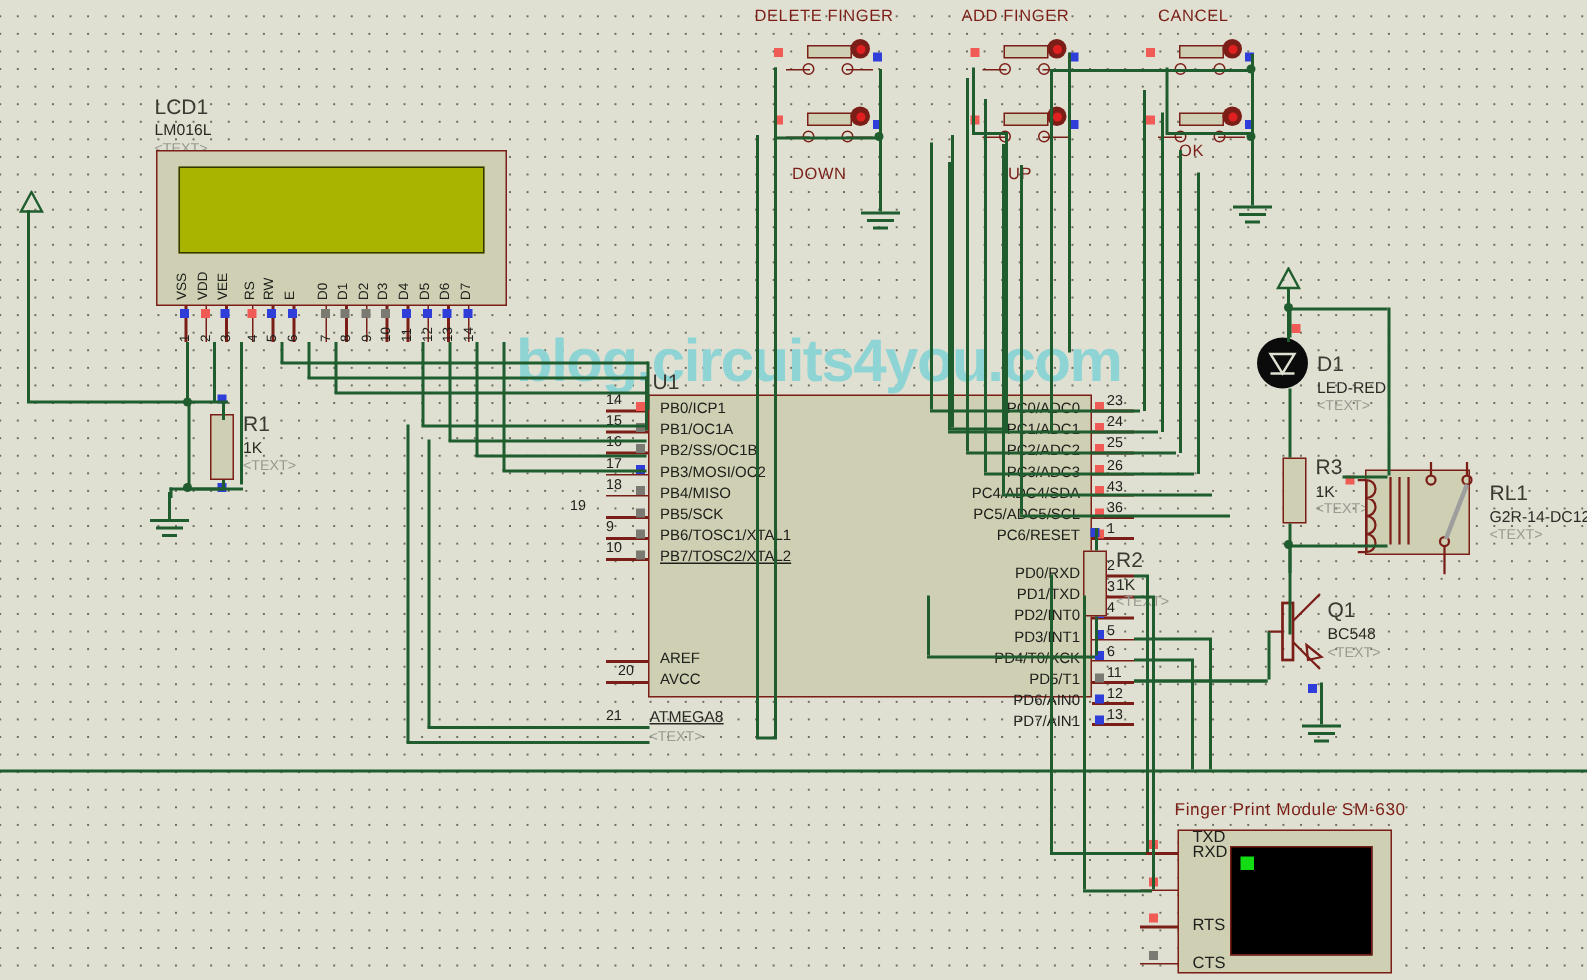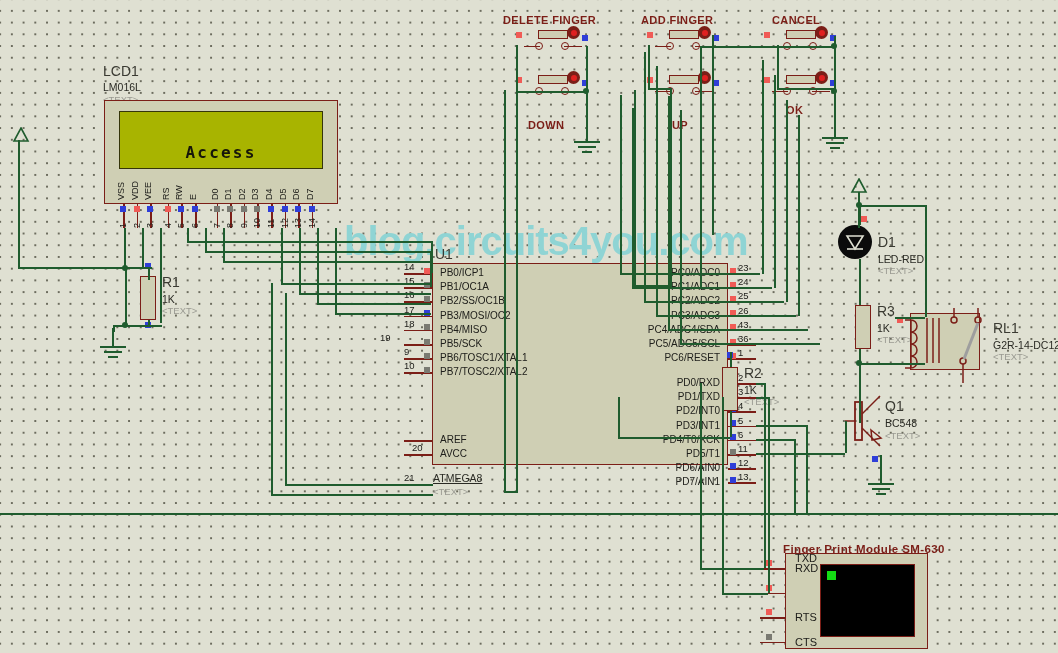--- a/index.html
+++ b/index.html
@@ -28,21 +28,21 @@
   .comp{position:absolute;background:#cfcfb4;border:1.6px solid #7b1e17;box-sizing:border-box;}
   .redline{position:absolute;background:#7b1e17;}
   .rlh{height:1.5px;}
   .rlv{width:1.5px;}
 
   
   .lbl{position:absolute;white-space:nowrap;font-family:"Liberation Sans",sans-serif;}
   .t-ref{font-size:14px;color:#3a3a32;}
   .t-val{font-size:10.5px;color:#2a2a24;}
   .t-text{font-size:9.5px;color:#9a9a92;}
-  .t-red{font-size:11px;font-weight:bold;color:#7b1e17;letter-spacing:.4px;margin-top:9px;}
+  .t-red{font-size:11px;font-weight:normal;color:#7b1e17;letter-spacing:.4px;}
   .t-num{font-size:9.5px;color:#20201c;}
 
   
   .ps{position:absolute;width:6px;height:6px;}
   .ps-r{background:#f05b56;}
   .ps-b{background:#2f3ed8;}
   .ps-g{background:#7a7a72;}
 
   
   #lcd-body{left:104px;top:100px;width:234px;height:104px;}
@@ -111,21 +111,20 @@
   <div id="watermark">blog.circuits4you.com</div>
 
   <div class="w wh" style="left:0;top:513px;width:1058px;"></div>
 
   <div class="lbl t-ref" style="left:103px;top:63px;">LCD1</div>
   <div class="lbl t-val" style="left:103px;top:81px;">LM016L</div>
   <div class="lbl t-text" style="left:103px;top:94px;">&lt;TEXT&gt;</div>
 
   <div class="comp" id="lcd-body"></div>
   <div id="lcd-screen">
-    <div class="lcd-line" style="top:31px;">Access</div>
   </div>
 
   <div id="lcd-pins">
       <div class="vpin" style="left:116px;top:176px;height:24px;">VSS</div>
       <div class="redline rlv" style="left:123px;top:204px;height:24px;"></div>
       <div class="ps ps-b" style="left:120px;top:206px;"></div>
       <div class="vnum" style="left:118px;top:214px;height:14px;">1</div>
       <div class="vpin" style="left:129.6px;top:176px;height:24px;">VDD</div>
       <div class="redline rlv" style="left:136.6px;top:204px;height:24px;"></div>
       <div class="ps ps-r" style="left:133.6px;top:206px;"></div>
@@ -206,21 +205,21 @@
       <div class="ps ps-g" style="left:424px;top:324.3px;"></div>
       <div class="t-num" style="position:absolute;left:404px;top:317.8px;">18</div>
       <div class="mcu-left" style="left:440px;top:338px;">PB5/SCK</div>
       <div class="redline rlh" style="left:404px;top:344px;width:28px;"></div>
       <div class="ps ps-g" style="left:424px;top:338.5px;"></div>
       <div class="t-num" style="position:absolute;left:380px;top:332px;">19</div>
       <div class="mcu-left" style="left:440px;top:352.2px;">PB6/TOSC1/XTAL1</div>
       <div class="redline rlh" style="left:404px;top:358.2px;width:28px;"></div>
       <div class="ps ps-g" style="left:424px;top:352.7px;"></div>
       <div class="t-num" style="position:absolute;left:404px;top:346.2px;">9</div>
-      <div class="mcu-left" style="left:440px;top:366.4px;">PB7/TOSC2/XTAL2</div>
+      <div class="mcu-left" style="left:440px;top:366.4px;text-decoration:underline;">PB7/TOSC2/XTAL2</div>
       <div class="redline rlh" style="left:404px;top:372.4px;width:28px;"></div>
       <div class="ps ps-g" style="left:424px;top:366.9px;"></div>
       <div class="t-num" style="position:absolute;left:404px;top:360.4px;">10</div>
       <div class="mcu-left" style="left:440px;top:434px;">AREF</div>
       <div class="redline rlh" style="left:404px;top:440px;width:28px;"></div>
       <div class="t-num" style="position:absolute;left:404px;top:428px;margin-top:44px;">21</div>
       <div class="mcu-left" style="left:440px;top:448.2px;">AVCC</div>
       <div class="redline rlh" style="left:404px;top:454.2px;width:28px;"></div>
       <div class="t-num" style="position:absolute;left:404px;top:442.2px;margin-left:8px;">20</div>
       <div class="mcu-right" style="left:0;width:720px;top:267px;">PC0/ADC0</div>

